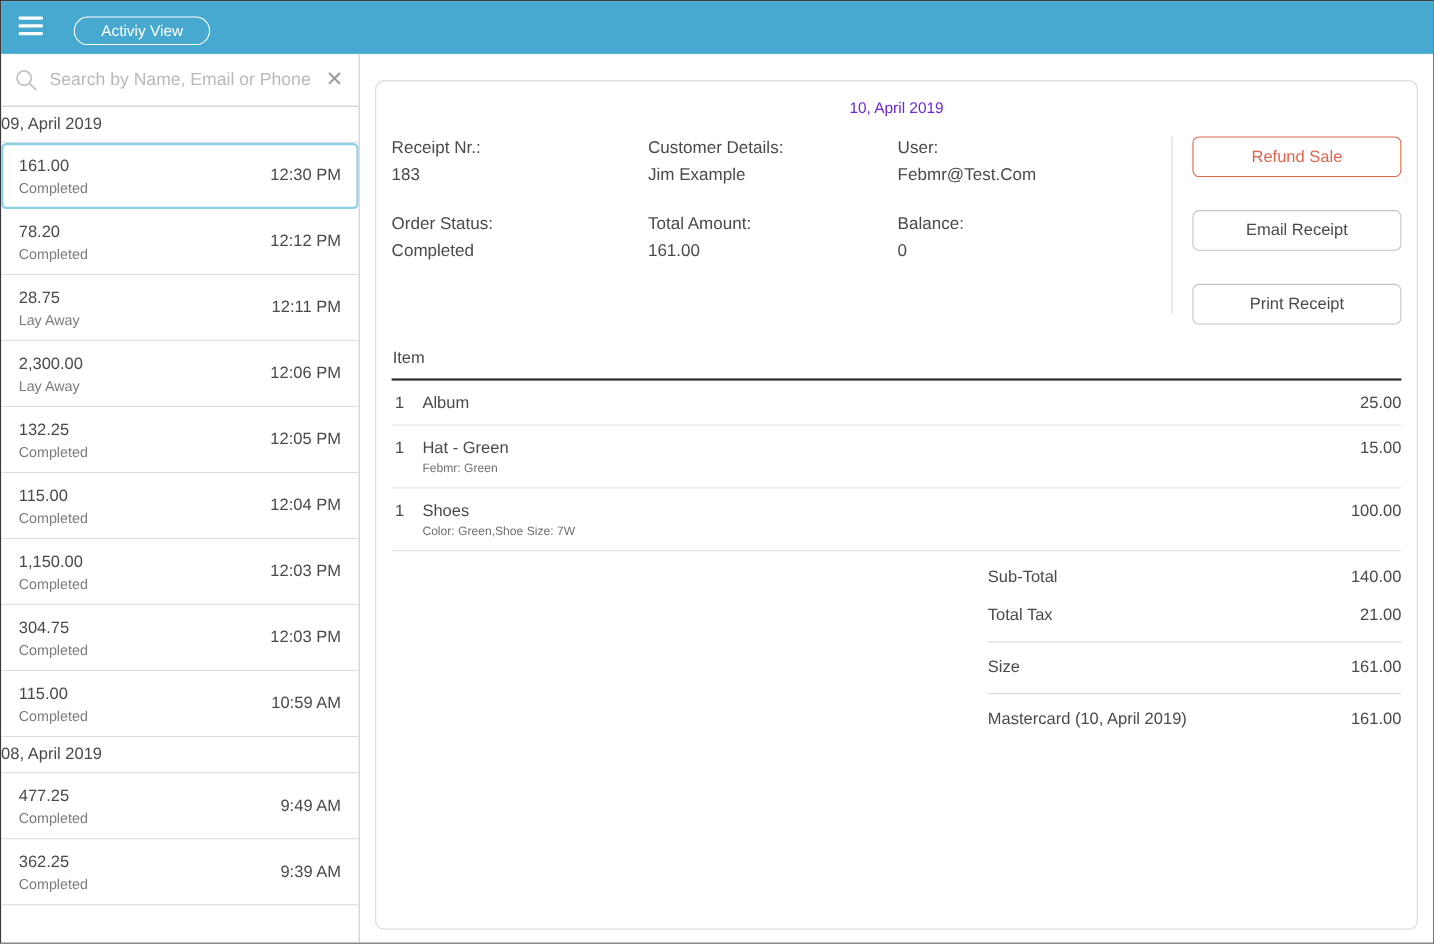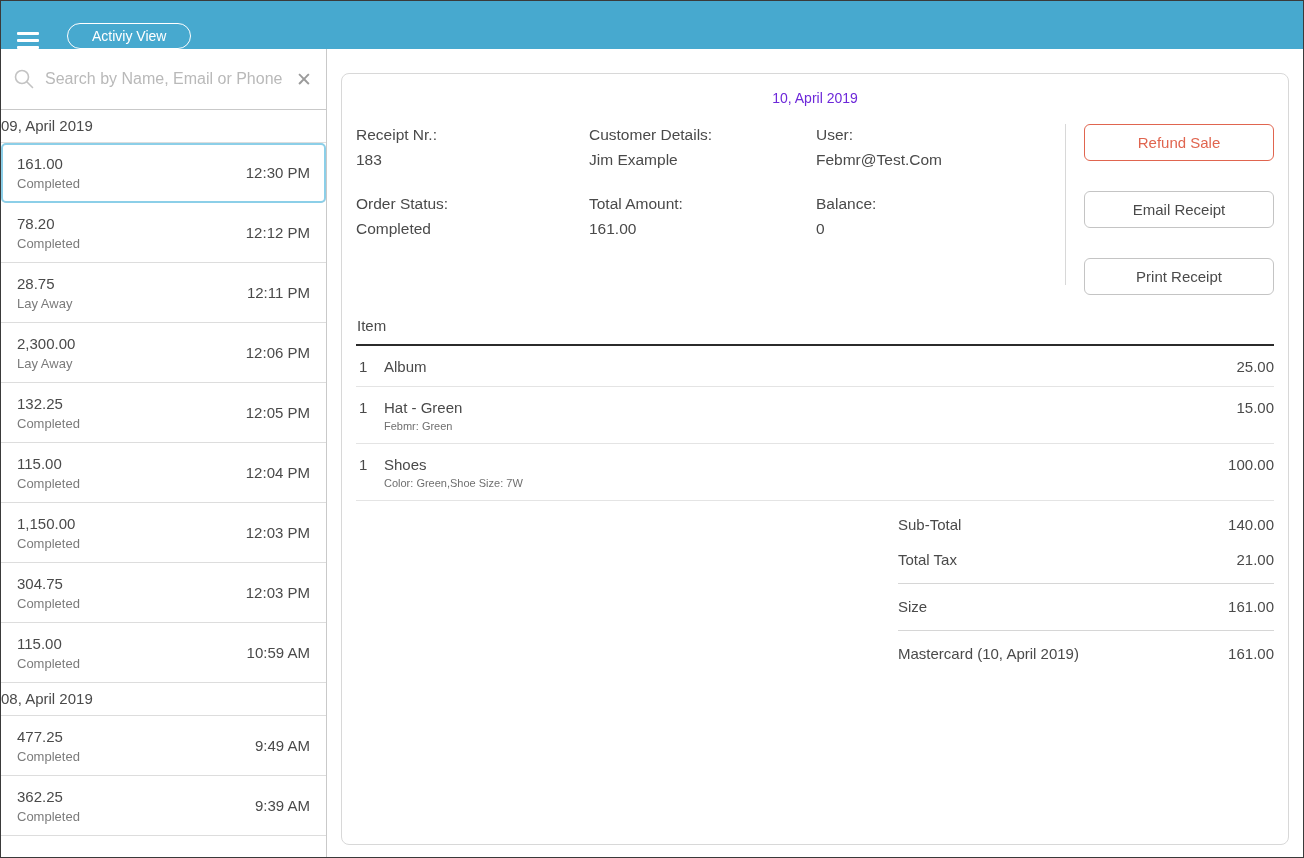--- a/index.html
+++ b/index.html
@@ -13,22 +13,22 @@
   .app {
     width: 1304px; height: 858px;
     border: 1px solid #3a3a3a;
     display: flex; flex-direction: column;
   }
 
   
   .topbar {
     height: 48px; flex: none;
     background: #47a9cf;
-    display: flex; align-items: flex-end;
-    padding: 0 16px;
+    display: flex; align-items: flex-start;
+    padding: 14px 16px;
   }
   .hamburger { width: 22px; display: flex; flex-direction: column; gap: 4px; cursor: pointer; }
   .hamburger span { display: block; height: 3px; background: #fff; border-radius: 1px; }
   .pill-btn {
     margin-left: 28px;
     background: transparent;
     border: 1.5px solid #fff;
     border-radius: 15px;
     color: #fff;
     font-size: 14px;
@@ -41,21 +41,21 @@
   .content { flex: 1; display: flex; min-height: 0; }
 
   
   .sidebar {
     width: 326px; flex: none;
     border-right: 1px solid #c9c9c9;
     display: flex; flex-direction: column;
     min-height: 0;
   }
   .searchbar {
-    height: 61px; flex: none;
+    height: 48px; flex: none;
     border-bottom: 1px solid #c9c9c9;
     display: flex; align-items: center;
     padding: 0 12px; gap: 8px;
   }
   .searchbar svg { flex: none; }
   .search-input {
     flex: 1; min-width: 0;
     border: none; outline: none;
     font-family: inherit;
     font-size: 16px; color: #4a4a4a;

